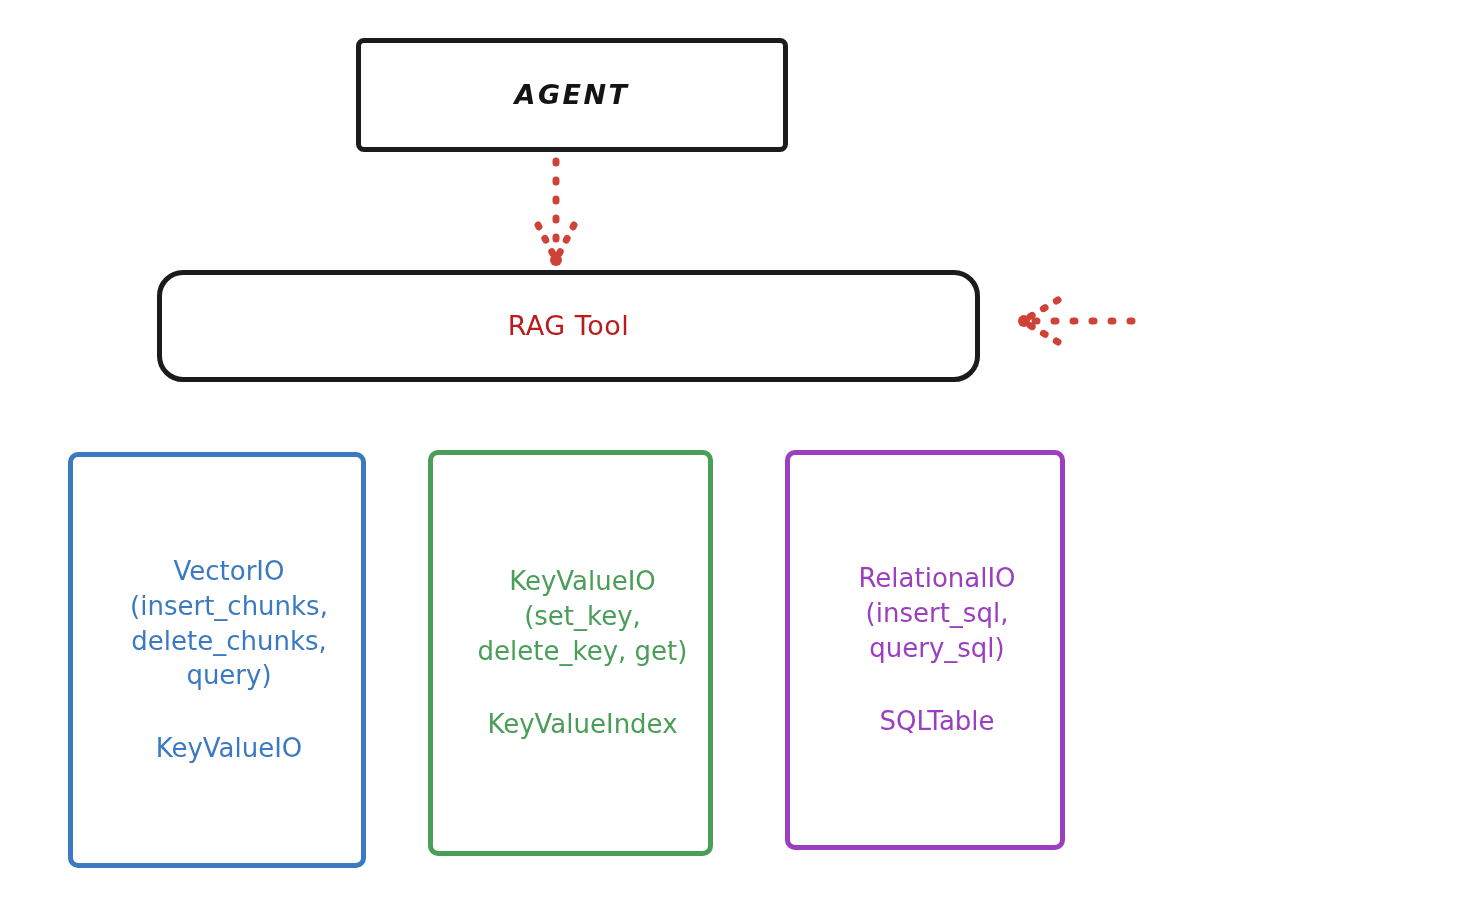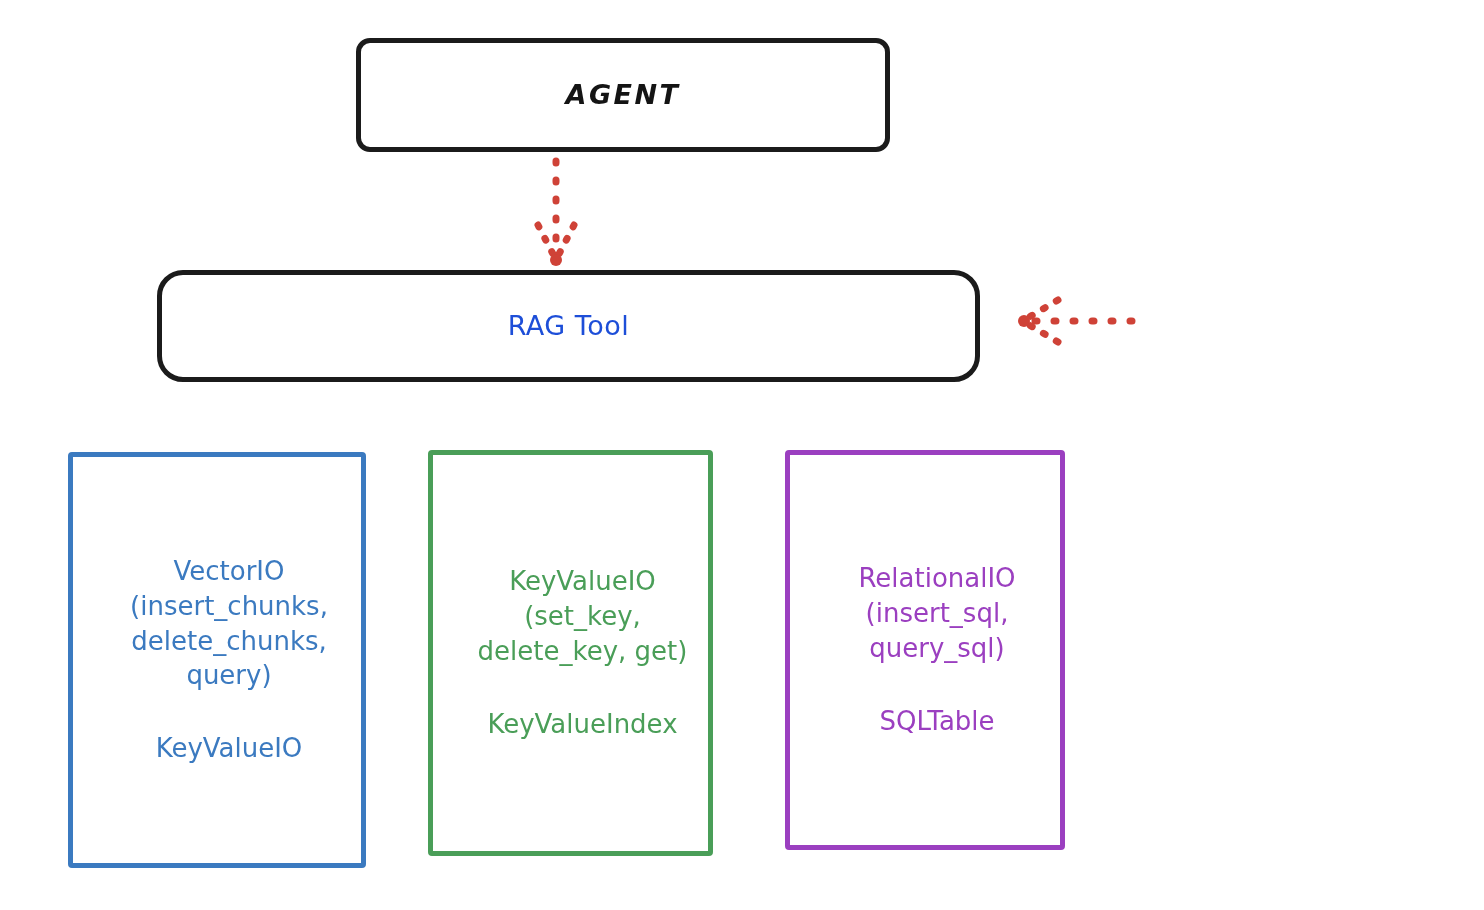--- a/index.html
+++ b/index.html
@@ -29,24 +29,24 @@
   }
   .node-label {
     white-space: pre-line;
     line-height: 1.28;
   }
 
   
   #agent-node {
     left: 356px;
     top: 38px;
-    width: 534px;
+    width: 432px;
     height: 114px;
     border: 5px solid #1b1b1b;
-    border-radius: 14px;
+    border-radius: 8px;
   }
   #agent-node .node-label {
     font-family: "DejaVu Sans", sans-serif;
     font-size: 27px;
     font-style: italic;
     font-weight: 600;
     letter-spacing: 2.5px;
     color: #141414;
   }
 
@@ -57,28 +57,28 @@
     width: 823px;
     height: 112px;
     border: 5px solid #1b1b1b;
     border-radius: 26px;
   }
   #ragtool-node .node-label {
     font-family: "DejaVu Sans", sans-serif;
     font-size: 27px;
     font-weight: 500;
     letter-spacing: 0.5px;
-    color: #1d4ed8;
+    color: #b91c1c;
   }
 
   
   .leaf {
     border-width: 5px;
     border-style: solid;
-    border-radius: 4px;
+    border-radius: 10px;
     padding-left: 24px;
   }
   .leaf .api-label {
     font-family: "DejaVu Sans", sans-serif;
     font-size: 26px;
     font-weight: 500;
     white-space: pre-line;
     line-height: 1.34;
   }
   .leaf .index-label {

